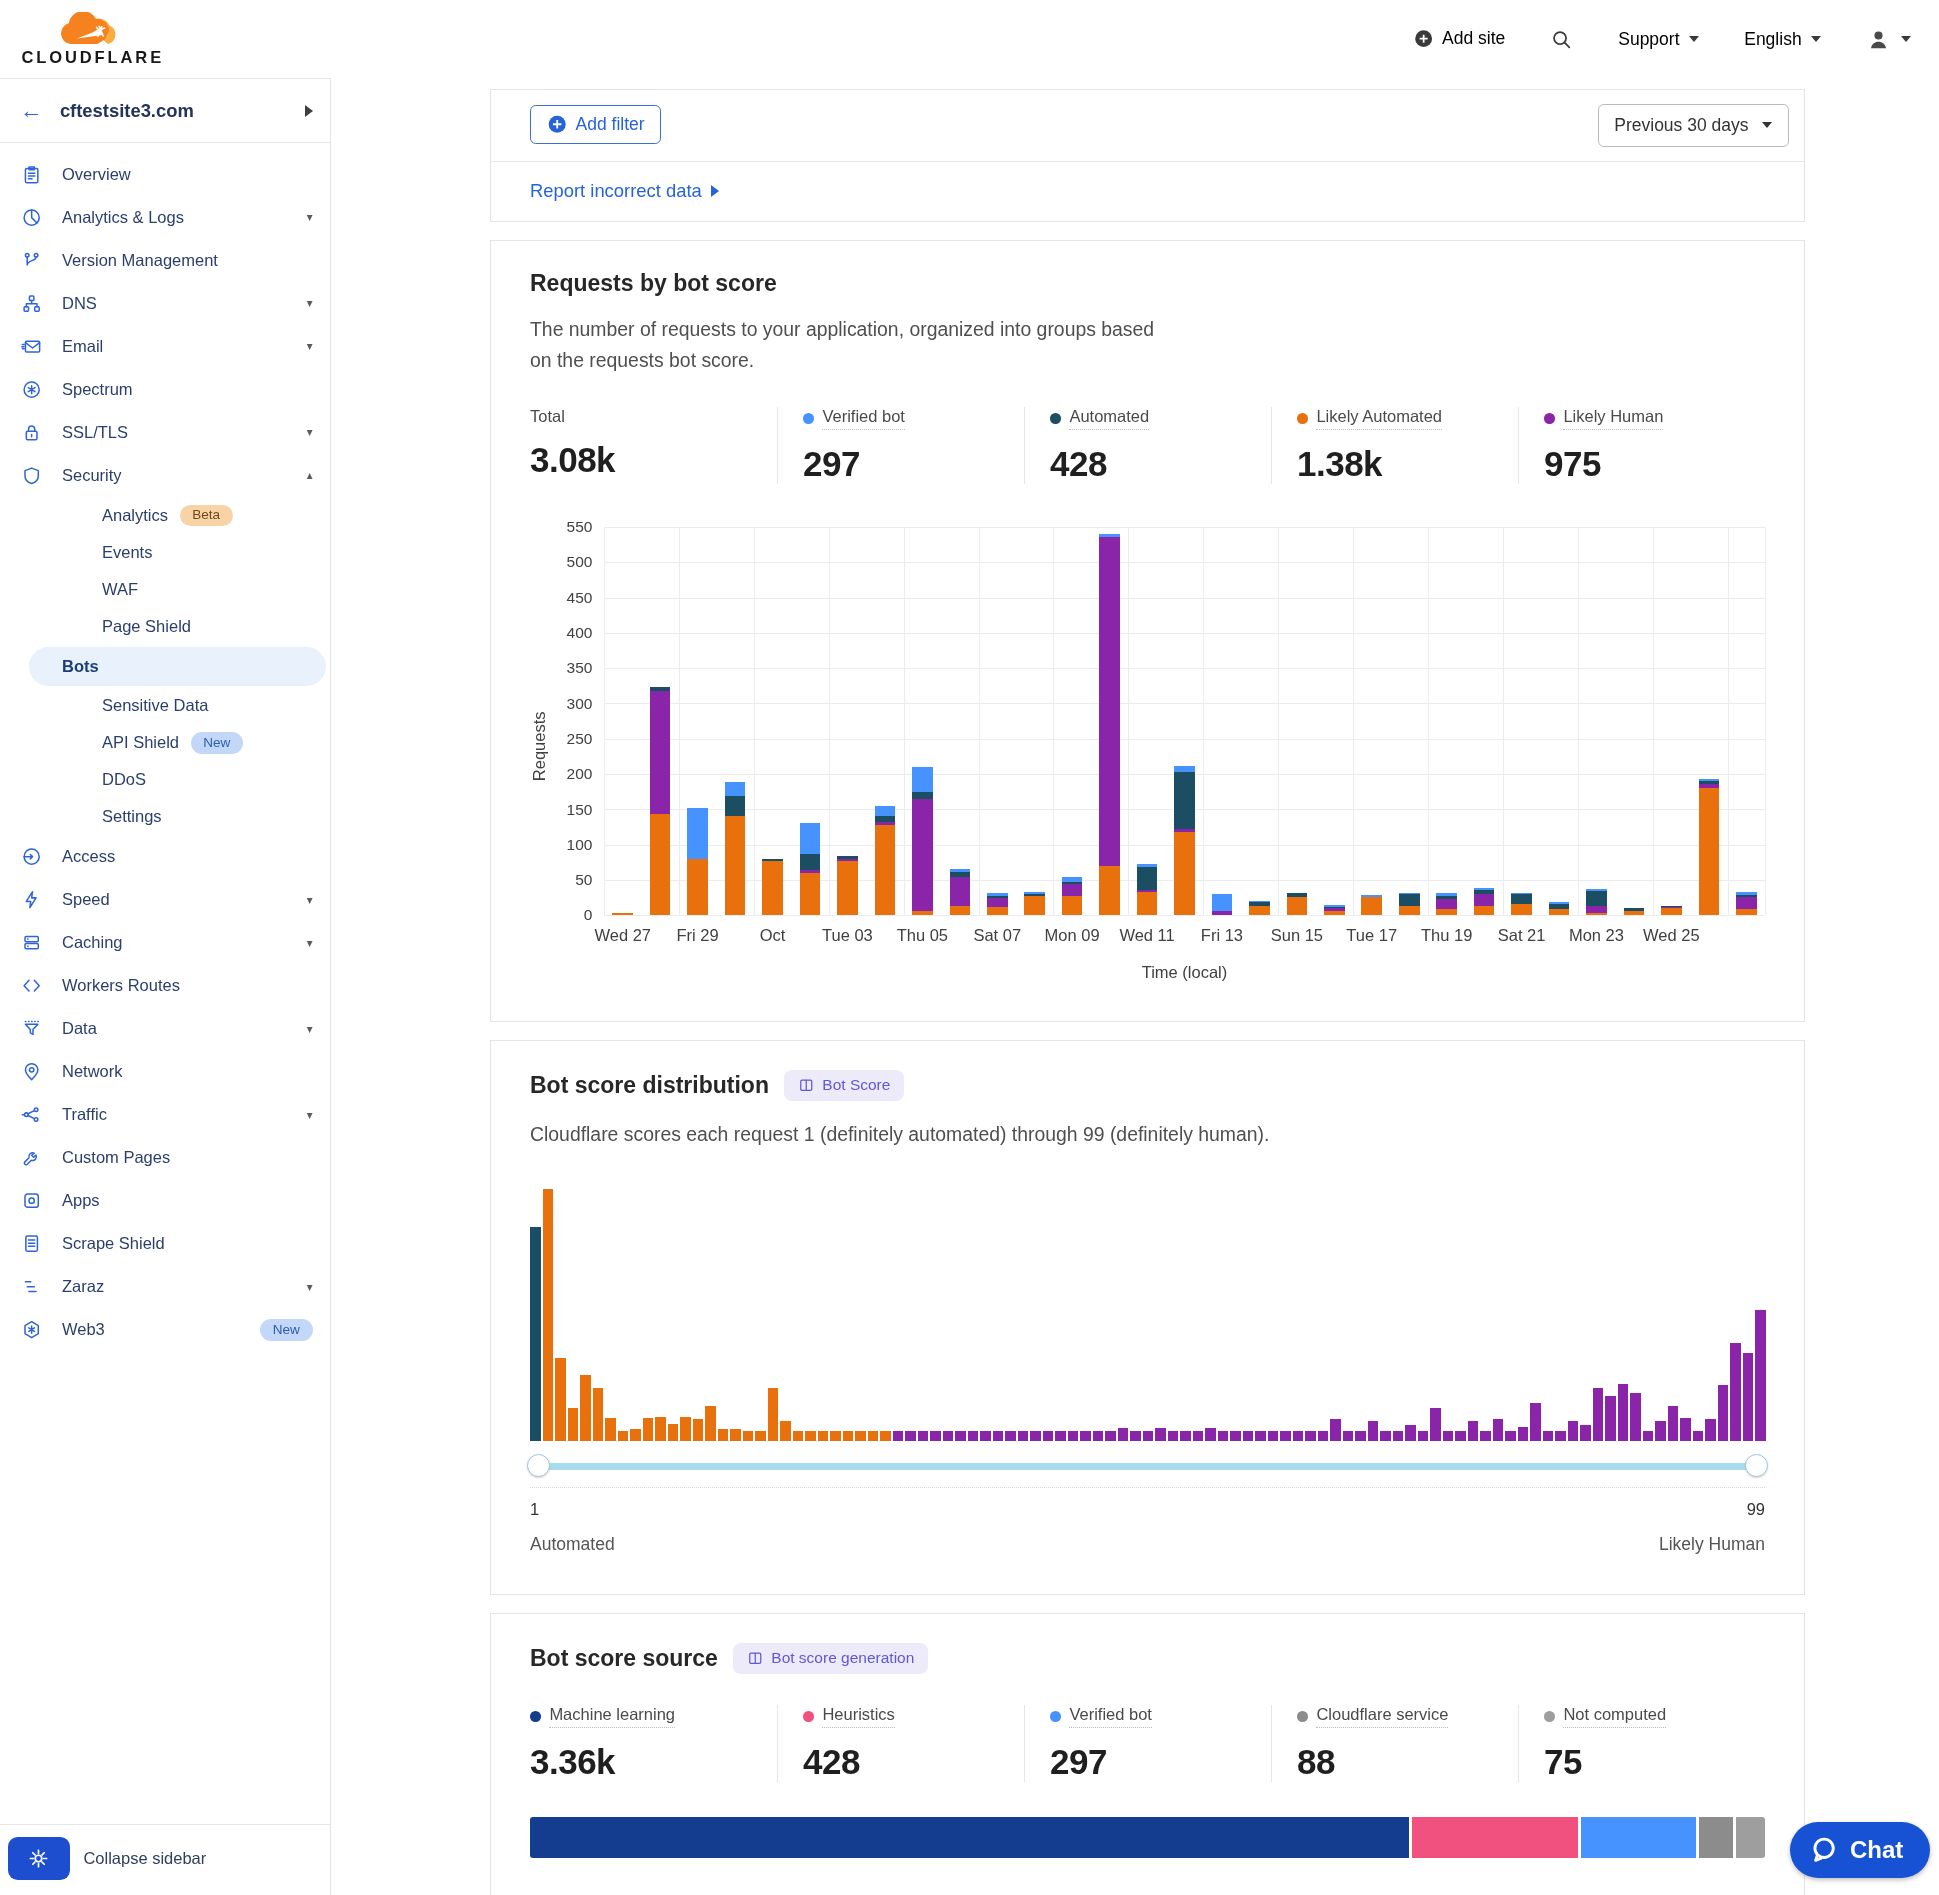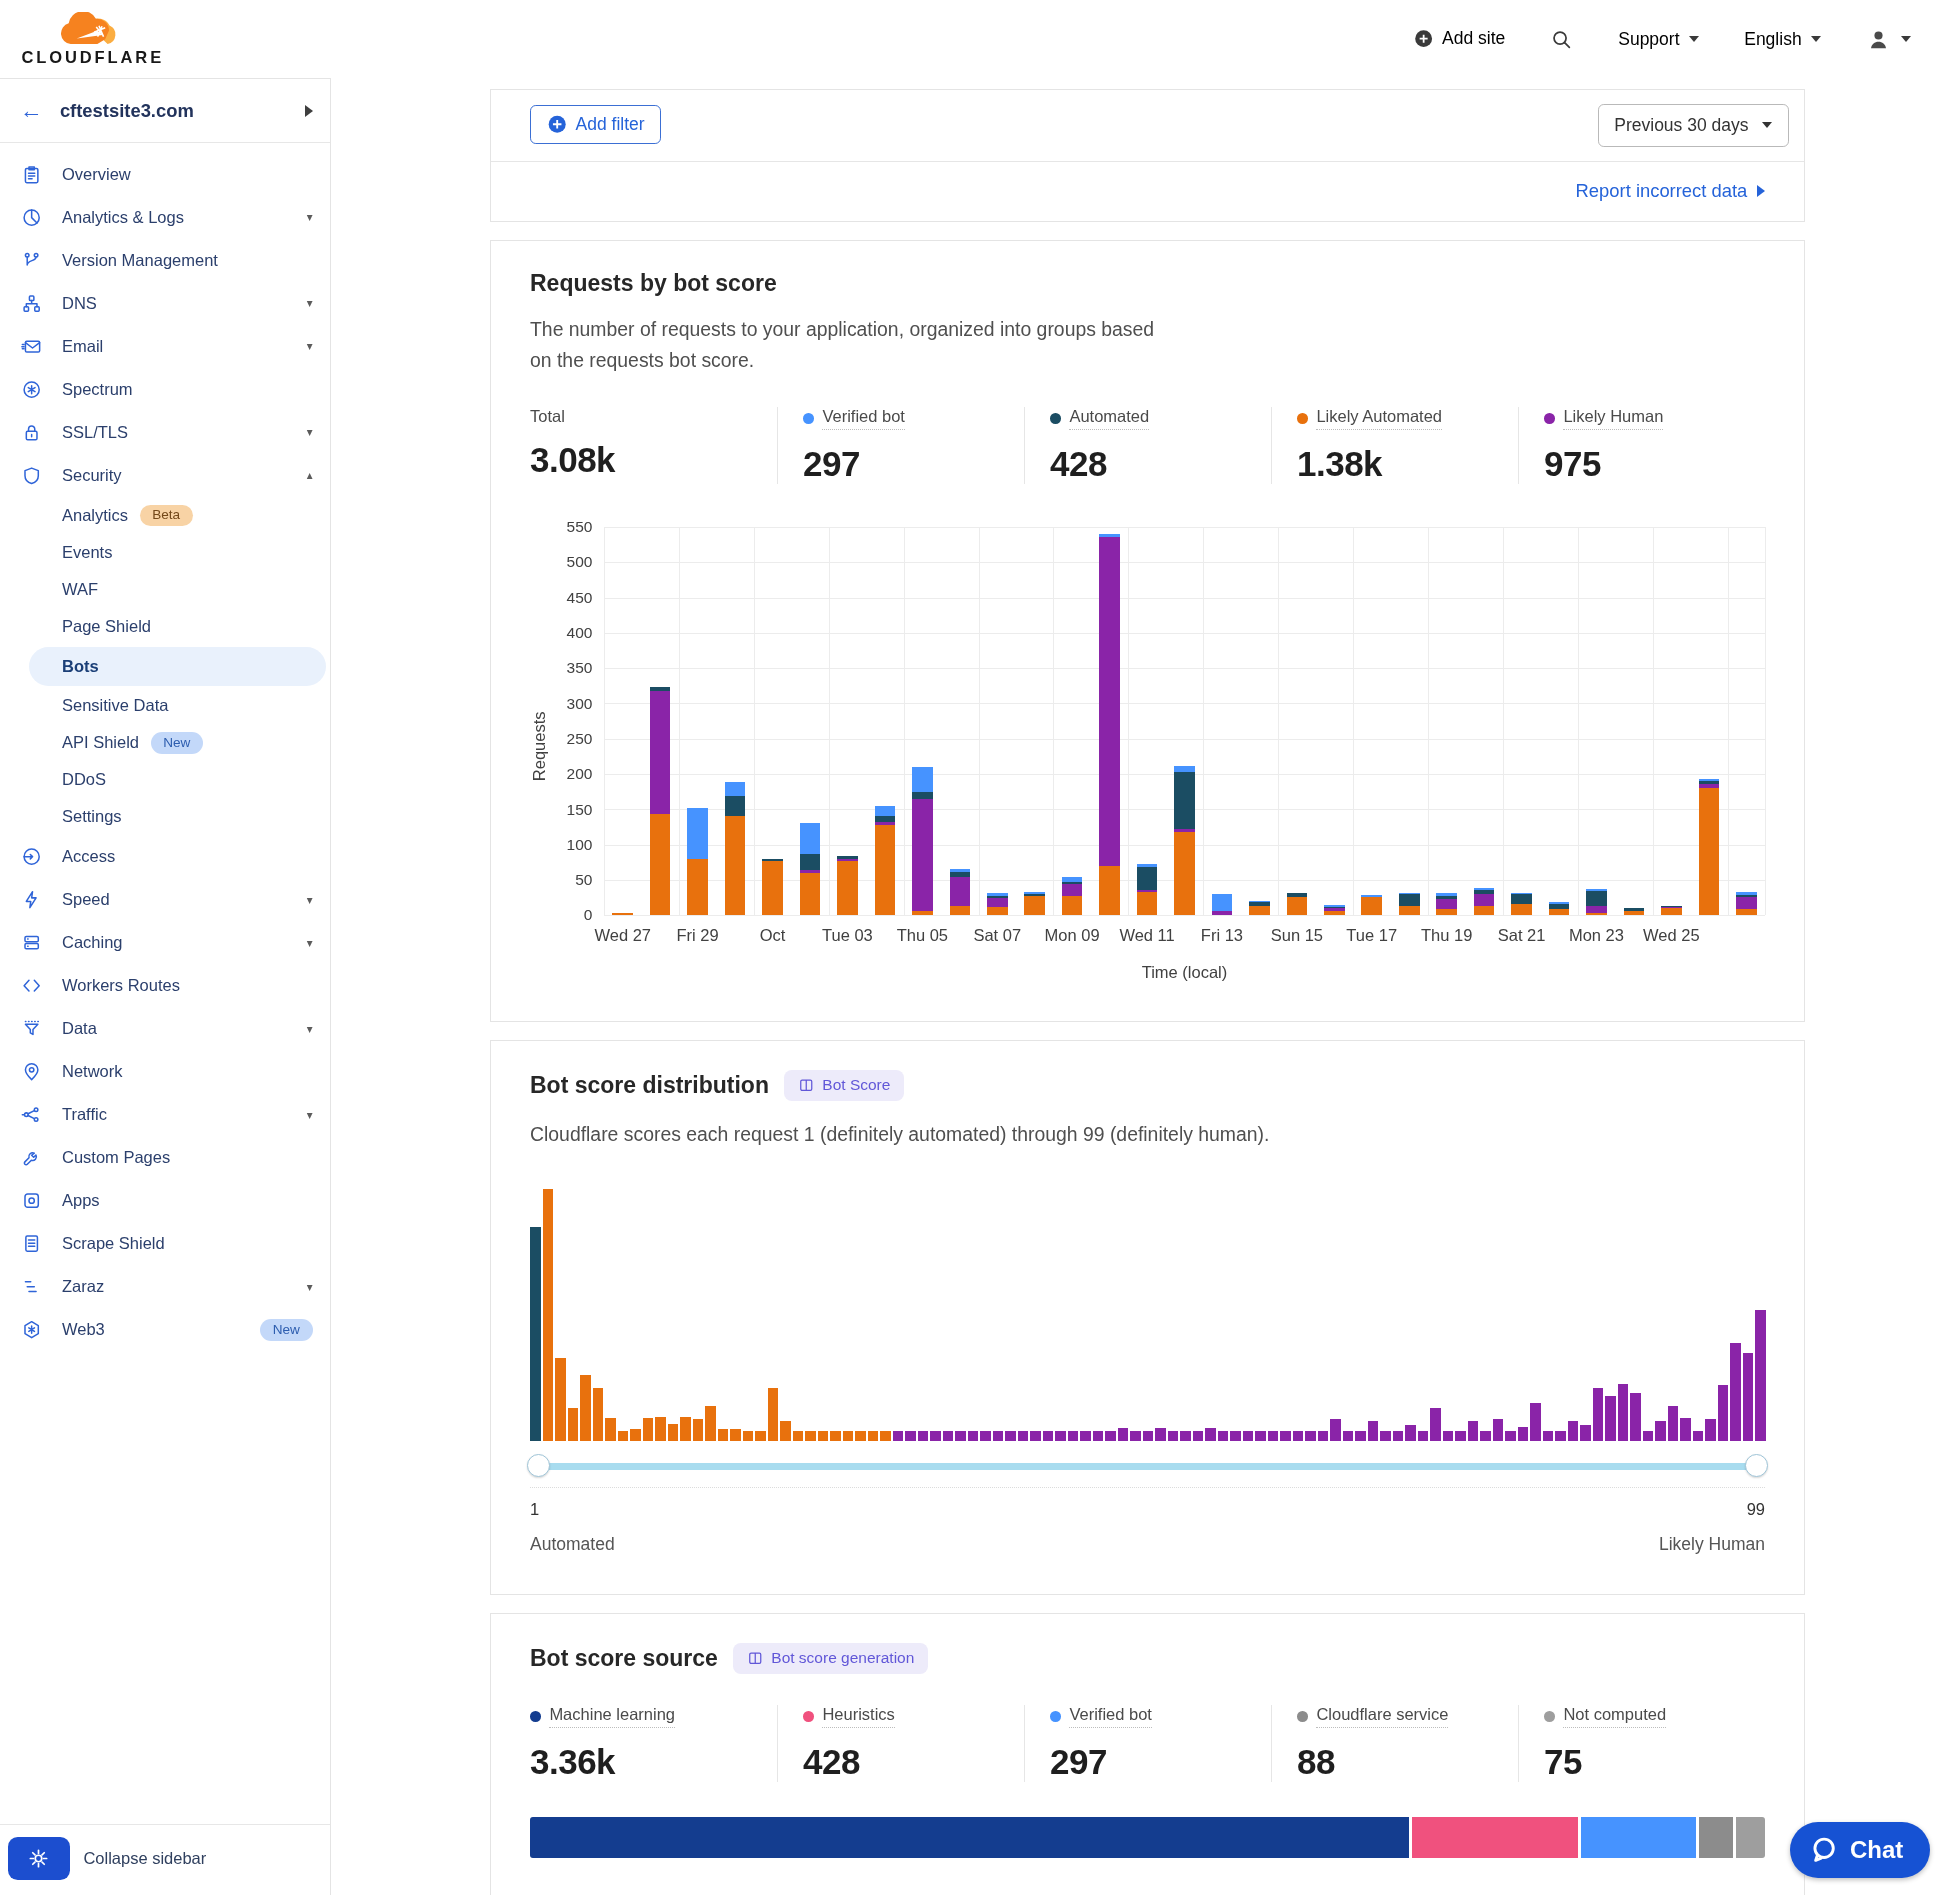--- a/index.html
+++ b/index.html
@@ -20,42 +20,42 @@
   .sidebar { position:absolute; top:78px; left:0; bottom:0; width:331px; border-top:1px solid #e4e4e4; border-right:1px solid #e4e4e4; background:#fff; display:flex; flex-direction:column; }
   .site-row { display:flex; align-items:center; height:64px; padding:0 17.5px 0 19.4px; border-bottom:1px solid #e7e7e7; }
   .site-row .back { color:#2F64D8; font-size:23px; margin-right:17.5px; cursor:pointer; }
   .site-row .site-name { font-size:18.4px; font-weight:700; color:#22335c; flex:1; }
   .site-row .site-expand { width:0; height:0; border-top:6.8px solid transparent; border-bottom:6.8px solid transparent; border-left:8.7px solid #3f3f3f; cursor:pointer; }
   .nav-list { padding-top:9.7px; flex:1; overflow:hidden; }
   .nav-item { display:flex; align-items:center; height:43px; padding:0 17.5px 0 21.3px; cursor:pointer; }
   .nav-item .nicon { width:21.3px; height:21.3px; margin-right:19.4px; flex:none; color:#2F64D8; }
   .nav-item .nlabel { font-size:16.5px; color:#2b3f6c; flex:1; }
   .nav-chevron { font-size:11.6px; color:#5b5b5b; margin-left:7.8px; }
-  .nav-sub { display:flex; align-items:center; height:37px; padding:0 13.6px 0 62px; cursor:pointer; }
+  .nav-sub { display:flex; align-items:center; height:37px; padding:0 13.6px 0 62px; cursor:pointer;margin-left:40px; }
   .nav-sub .nlabel { font-size:16.5px; color:#2b3f6c; }
   .nav-sub.active { background:#E9F1FC; border-radius:21.3px; margin:1.9px 3.9px 1.9px 29px; padding-left:33px; height:39px; }
   .nav-sub.active .nlabel { font-weight:700; color:#1b3f77; }
   .badge { margin-left:11.6px; padding:3.9px 12.6px; border-radius:12.6px; font-size:13.6px; line-height:1; }
   .badge.beta { background:#F8D3A5; color:#74491a; }
   .badge.new  { background:#C3D8F9; color:#2d5daf; }
   .sidebar-footer { border-top:1px solid #e7e7e7; padding:11.6px 13.6px 15.5px 7.8px; display:flex; align-items:center; gap:13.6px; }
   .gear-btn { width:62px; height:43px; border-radius:9.7px; background:#1C4ECF; display:flex; align-items:center; justify-content:center; cursor:pointer; border:none; }
   .collapse-label { font-size:16.5px; color:#30405f; }
   
   .content { position:absolute; left:331px; top:78px; right:0; bottom:0; padding:10.7px 135px 0 159px; overflow:hidden; }
   .panel { border:1px solid #E4E4E4; background:#fff; margin-bottom:17.5px; }
   
   .filter-panel { position:relative; padding:15.5px 39px 19.4px; }
   .add-filter-btn { display:inline-flex; align-items:center; gap:8.7px; border:1px solid #3b6fd4; border-radius:5.8px; background:#fff; color:#2563D9; font-size:17.5px; padding:7.8px 15.5px; cursor:pointer; font-family:inherit; }
   .filter-chip { display:inline-flex; align-items:center; gap:9.7px; border:1px solid #d9d9d9; border-radius:4.9px; padding:8.7px 13.6px; font-size:17.5px; color:#3f3f3f; margin-top:9.7px; background:#fff; }
   .filter-chip .chip-value { font-weight:600; color:#222; }
   .chip-close { color:#6a6a6a; font-size:18.4px; cursor:pointer; }
   .date-range-btn { position:absolute; right:15.5px; top:14.6px; display:inline-flex; align-items:center; gap:11.6px; border:1px solid #b9b9b9; border-radius:5.8px; background:#fff; font-size:17.5px; color:#333; padding:9.7px 15.5px; cursor:pointer; font-family:inherit; }
   .date-range-btn .caret { border-top-color:#333; }
-  .report-row { border-top:1px solid #e6e6e6; padding:17.5px 39px;text-align:right; }
+  .report-row { border-top:1px solid #e6e6e6; padding:17.5px 39px; }
   .report-link { color:#2563D9; font-size:18.4px; cursor:pointer; display:inline-flex; align-items:center; gap:9.7px; }
   .report-link .arrow { width:0; height:0; border-top:6.8px solid transparent; border-bottom:6.8px solid transparent; border-left:8.7px solid #2563D9; }
   
   .section { padding:29px 39px 39px; }
   .section-title-row { display:flex; align-items:center; gap:15.5px; }
   .section-title { font-size:23px; font-weight:700; color:#272727; }
   .pill-badge { display:inline-flex; align-items:center; gap:7.8px; background:#EDEBFA; color:#6157D8; font-size:15.5px; padding:6.8px 13.6px; border-radius:7.8px; cursor:pointer; }
   .section-desc { font-size:19.4px; color:#4f4f4f; line-height:1.6; margin-top:17.5px; }
   .stats-grid { display:grid; grid-template-columns:repeat(5,1fr); margin-top:31px; }
   .stat { padding-right:9.7px; }

